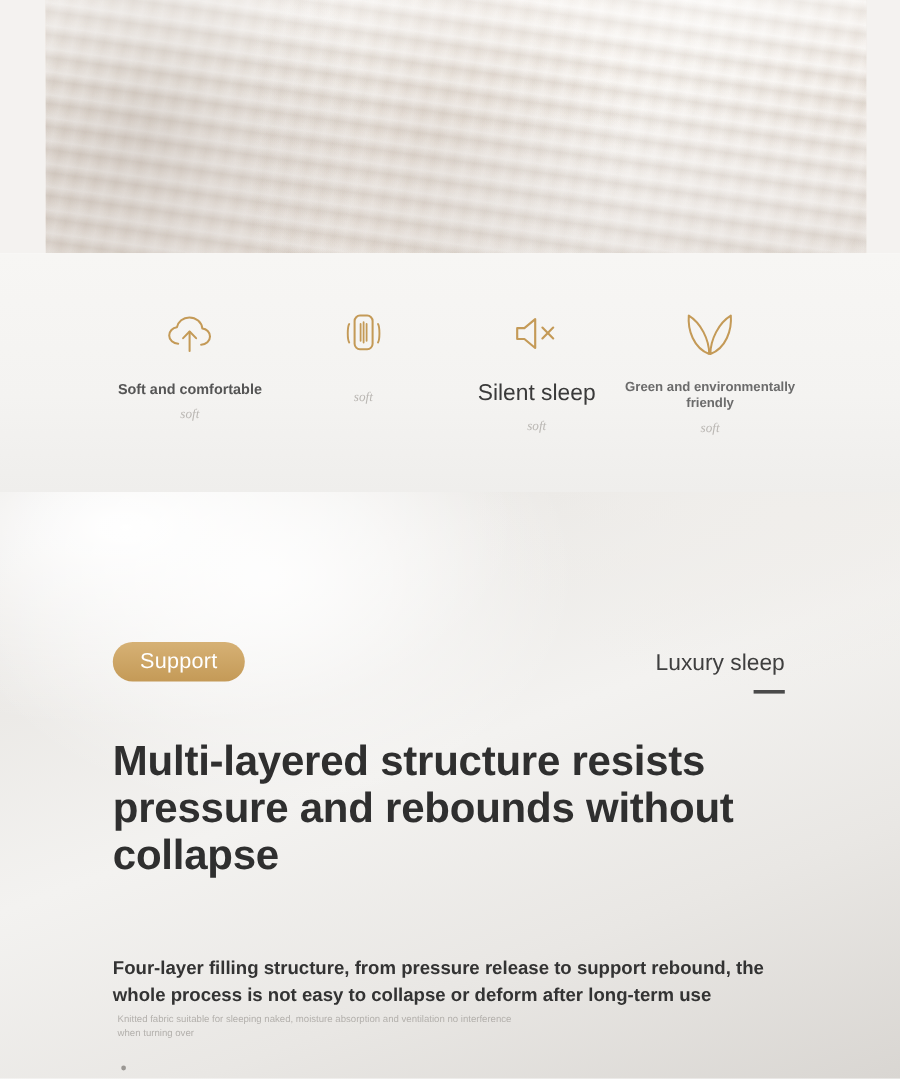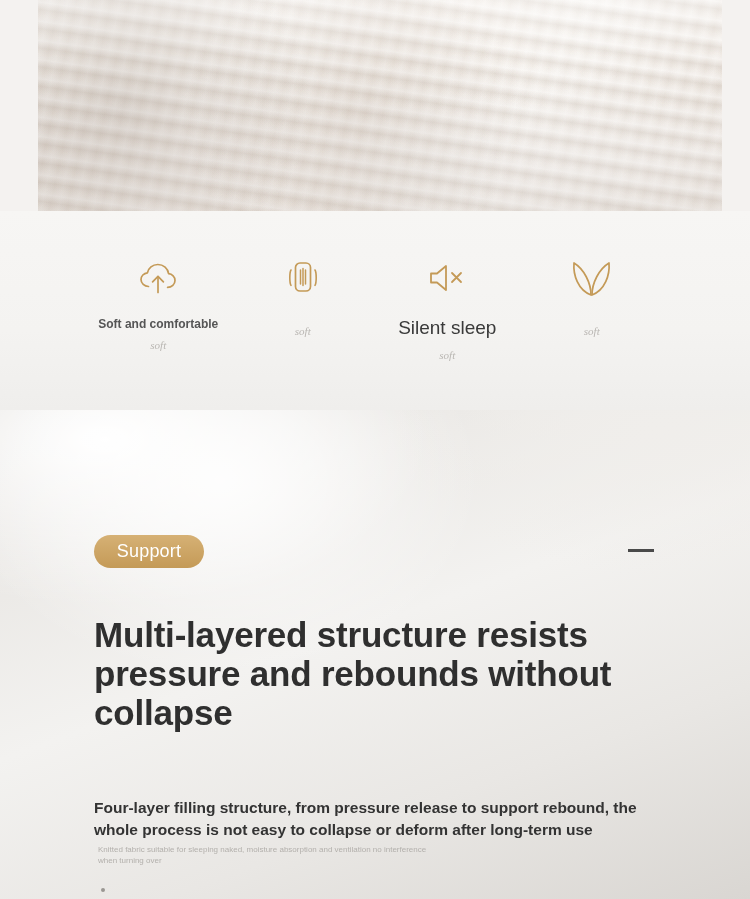--- a/index.html
+++ b/index.html
@@ -256,31 +256,33 @@
     <div class="feature-sub">soft</div>
   </div>
 
   <div class="feature">
     <div class="feature-icon">
       <svg width="46" height="42" viewBox="0 0 46 42" fill="none">
         <path d="M22 38C22 26 15 12 5 6c-1 12 4 27 17 32z" stroke="#c49a57" stroke-width="1.7" stroke-linejoin="round"></path>
         <path d="M23 38c0-12 7-26 17-32 1 12-4 27-17 32z" stroke="#c49a57" stroke-width="1.7" stroke-linejoin="round"></path>
       </svg>
     </div>
+    <div class="feature-label">Green and environmentally friendly</div>
     <div class="feature-sub">soft</div>
   </div>
 
 </div>
 
 <div class="support">
   <div class="support-inner">
 
     <div class="support-badge">Support</div>
 
     <div class="support-eyebrow">
+      <div class="eyebrow-2">Luxury sleep</div>
       <div class="eyebrow-rule"></div>
     </div>
 
     <div class="support-heading">Multi-layered structure resists pressure and rebounds without collapse</div>
 
     <div class="support-body">Four-layer filling structure, from pressure release to support rebound, the whole process is not easy to collapse or deform after long-term use</div>
 
     <div class="support-fine">Knitted fabric suitable for sleeping naked, moisture absorption and ventilation no interference when turning over</div>
   </div>
 </div>

